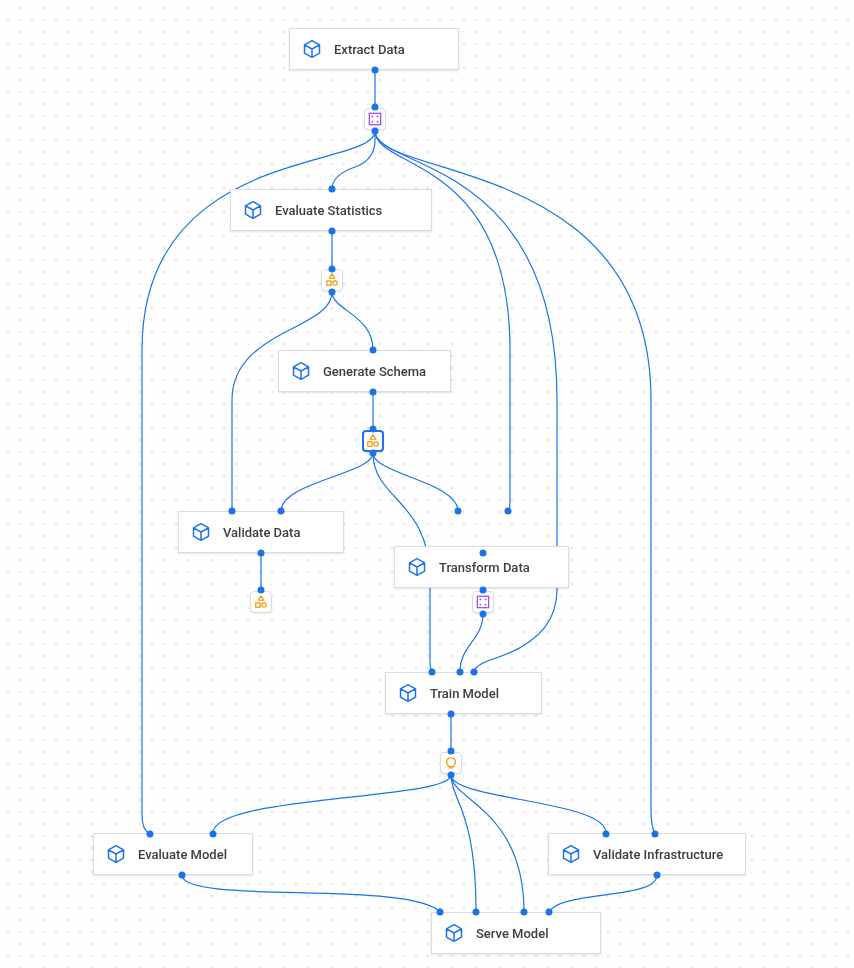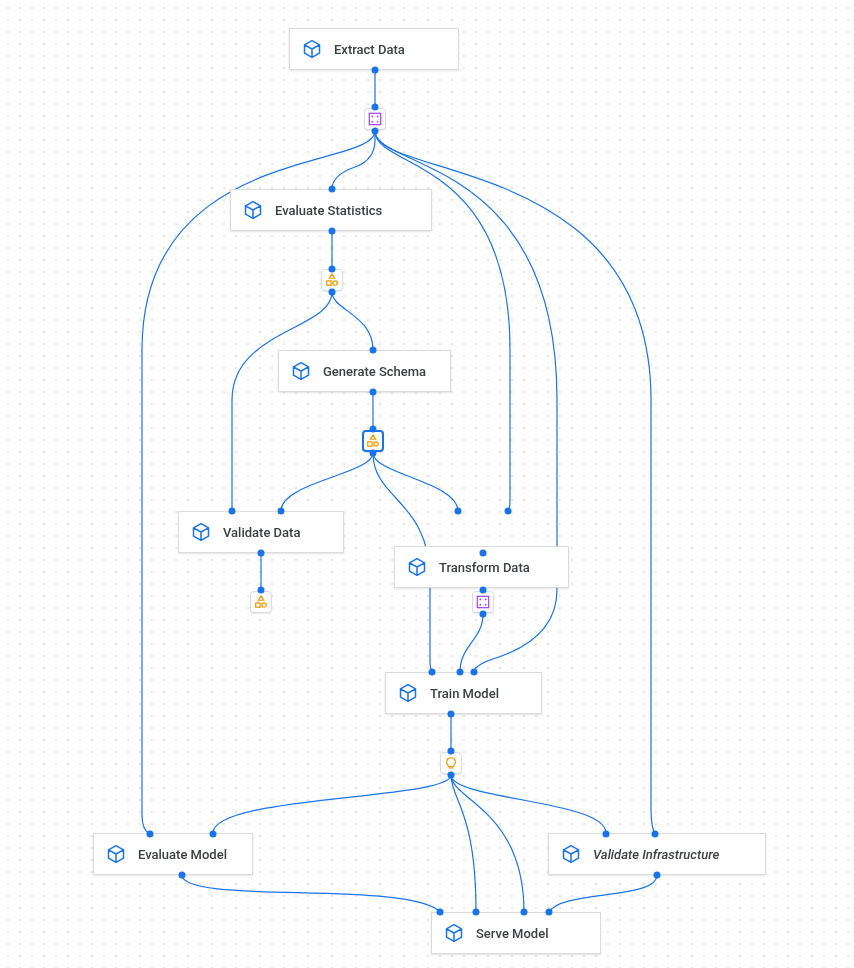--- a/index.html
+++ b/index.html
@@ -88,21 +88,21 @@
         <path fill="none" stroke="#1a73e8" stroke-width="1.8" stroke-linejoin="round" d="M12 2 L21 7 L21 17 L12 22 L3 17 L3 7 Z M3 7 L12 12 L21 7 M12 12 L12 22"></path>
       </svg>
   <span class="t">Train Model</span>
 </div>
 <div class="node" style="left:93px;top:833px;width:160px;">
   <svg class="nicon" viewBox="0 0 24 24">
         <path fill="none" stroke="#1a73e8" stroke-width="1.8" stroke-linejoin="round" d="M12 2 L21 7 L21 17 L12 22 L3 17 L3 7 Z M3 7 L12 12 L21 7 M12 12 L12 22"></path>
       </svg>
   <span class="t">Evaluate Model</span>
 </div>
-<div class="node" style="left:548px;top:833px;width:218px;font-style:italic;">
+<div class="node" style="left:548px;top:833px;width:198px;">
   <svg class="nicon" viewBox="0 0 24 24">
         <path fill="none" stroke="#1a73e8" stroke-width="1.8" stroke-linejoin="round" d="M12 2 L21 7 L21 17 L12 22 L3 17 L3 7 Z M3 7 L12 12 L21 7 M12 12 L12 22"></path>
       </svg>
   <span class="t">Validate Infrastructure</span>
 </div>
 <div class="node" style="left:431px;top:912px;width:170px;">
   <svg class="nicon" viewBox="0 0 24 24">
         <path fill="none" stroke="#1a73e8" stroke-width="1.8" stroke-linejoin="round" d="M12 2 L21 7 L21 17 L12 22 L3 17 L3 7 Z M3 7 L12 12 L21 7 M12 12 L12 22"></path>
       </svg>
   <span class="t">Serve Model</span>

